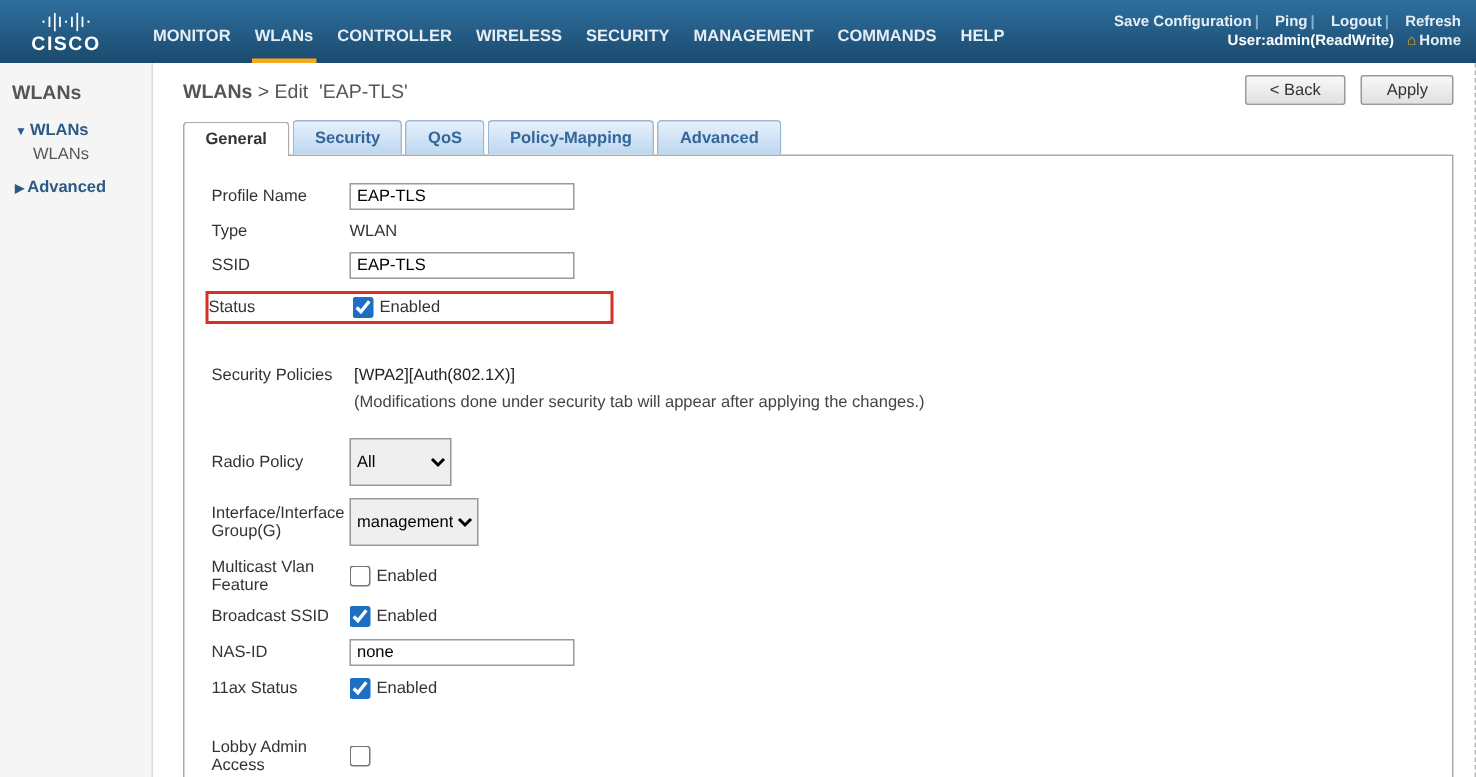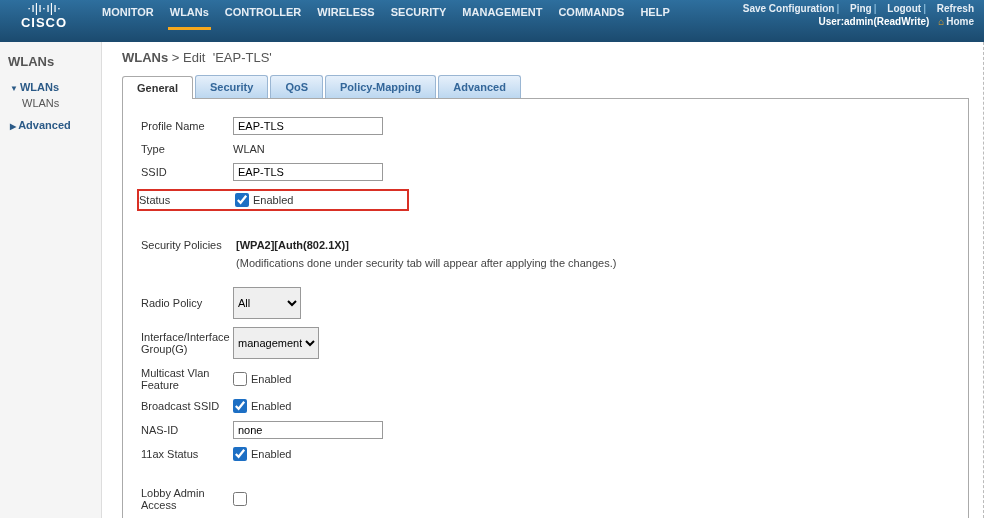--- a/index.html
+++ b/index.html
@@ -11,21 +11,21 @@
     background: #fff;
     width: 984px;
   }
   
   .navbar {
     background: linear-gradient(to bottom, #2e6f9e 0%, #1b4a6e 100%);
     height: 42px;
     display: flex;
     align-items: center;
     color: #fff;
-    padding: 0 10px 12px 0;
+    padding: 0 10px 0 0;
     position: relative;
     justify-content: space-between;
   }
   .logo-wrap {
     width: 88px;
     text-align: center;
   }
   .cisco-logo {
     display: block;
     width: 88px;
@@ -208,21 +208,21 @@
   }
   .highlight-row {
     border: 2px solid #d93025;
     padding: 2px 4px 2px 0;
     margin-left: -4px;
     width:272px;
   }
   .secpol-block { margin-top: 28px; margin-bottom: 18px;}
   .secpol-block .lbl { width:92px; display:inline-block; vertical-align: top;}
   .secpol-block .val { display:inline-block; }
-  .secpol-block .val .bold { font-weight:bold; color:#222;}
+  .secpol-block .val .bold { font-weight:normal; color:#222;}
   .secpol-block .val .note { color:#444; margin-top:6px;text-align:center;}
   .group2 { margin-top: 14px;}
   .group3 { margin-top: 26px;}
 </style>
 </head>
 <body>
 
 <div class="navbar">
   <div class="logo-wrap">
     <span class="cisco-logo">
@@ -264,20 +264,24 @@
       <a href="#" class="parent" style="margin-top:6px;"><span class="tri-right">▶</span><span>Advanced</span></a>
     </div>
   </div>
 
   <div class="content">
     <div class="pagehead">
       <div class="crumb">
         <span>WLANs</span>
         <span class="sub"> <span>&gt;</span> <span>Edit</span> &nbsp;<span>'EAP-TLS'</span></span>
       </div>
+      <div class="btnrow">
+        <button class="wlc-btn">&lt; Back</button>
+        <button class="wlc-btn">Apply</button>
+      </div>
     </div>
 
     <div class="tabs">
       <div class="tab active">General</div>
       <div class="tab">Security</div>
       <div class="tab">QoS</div>
       <div class="tab">Policy-Mapping</div>
       <div class="tab">Advanced</div>
     </div>
 

